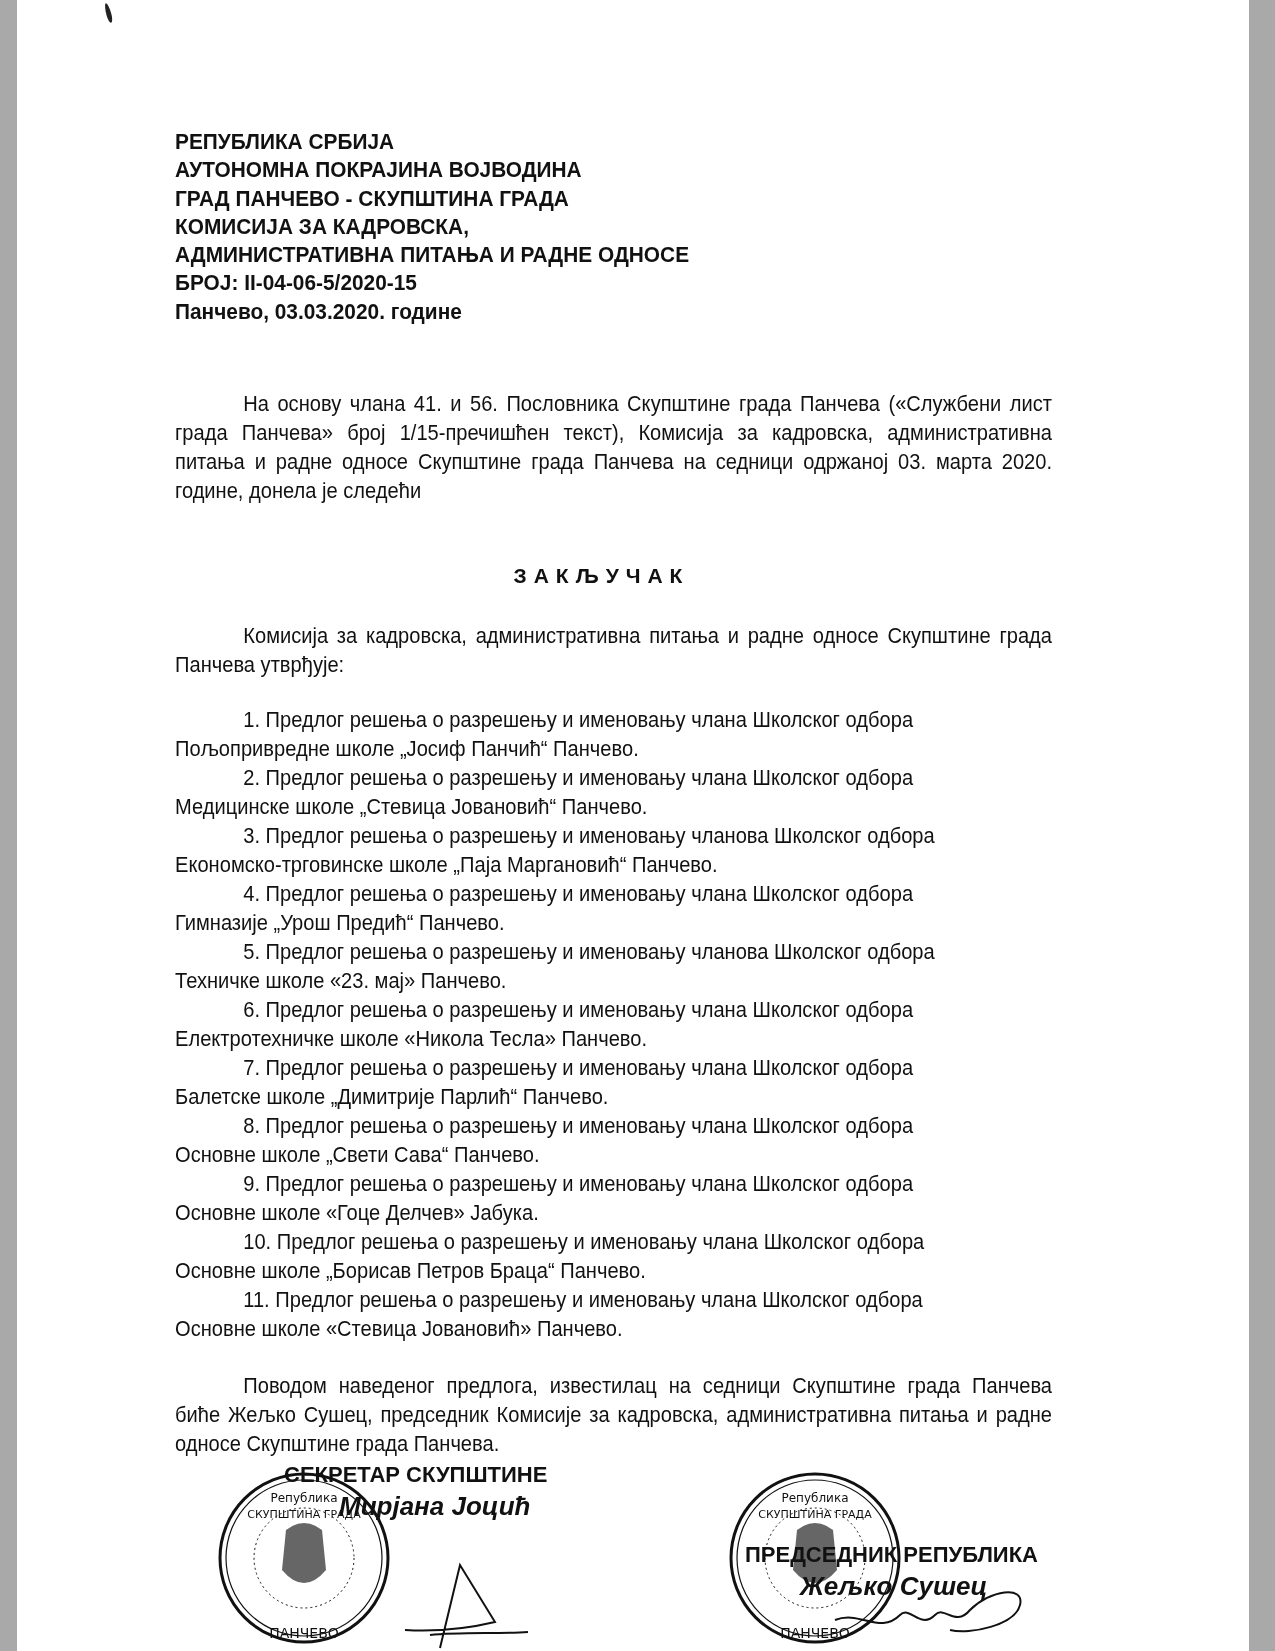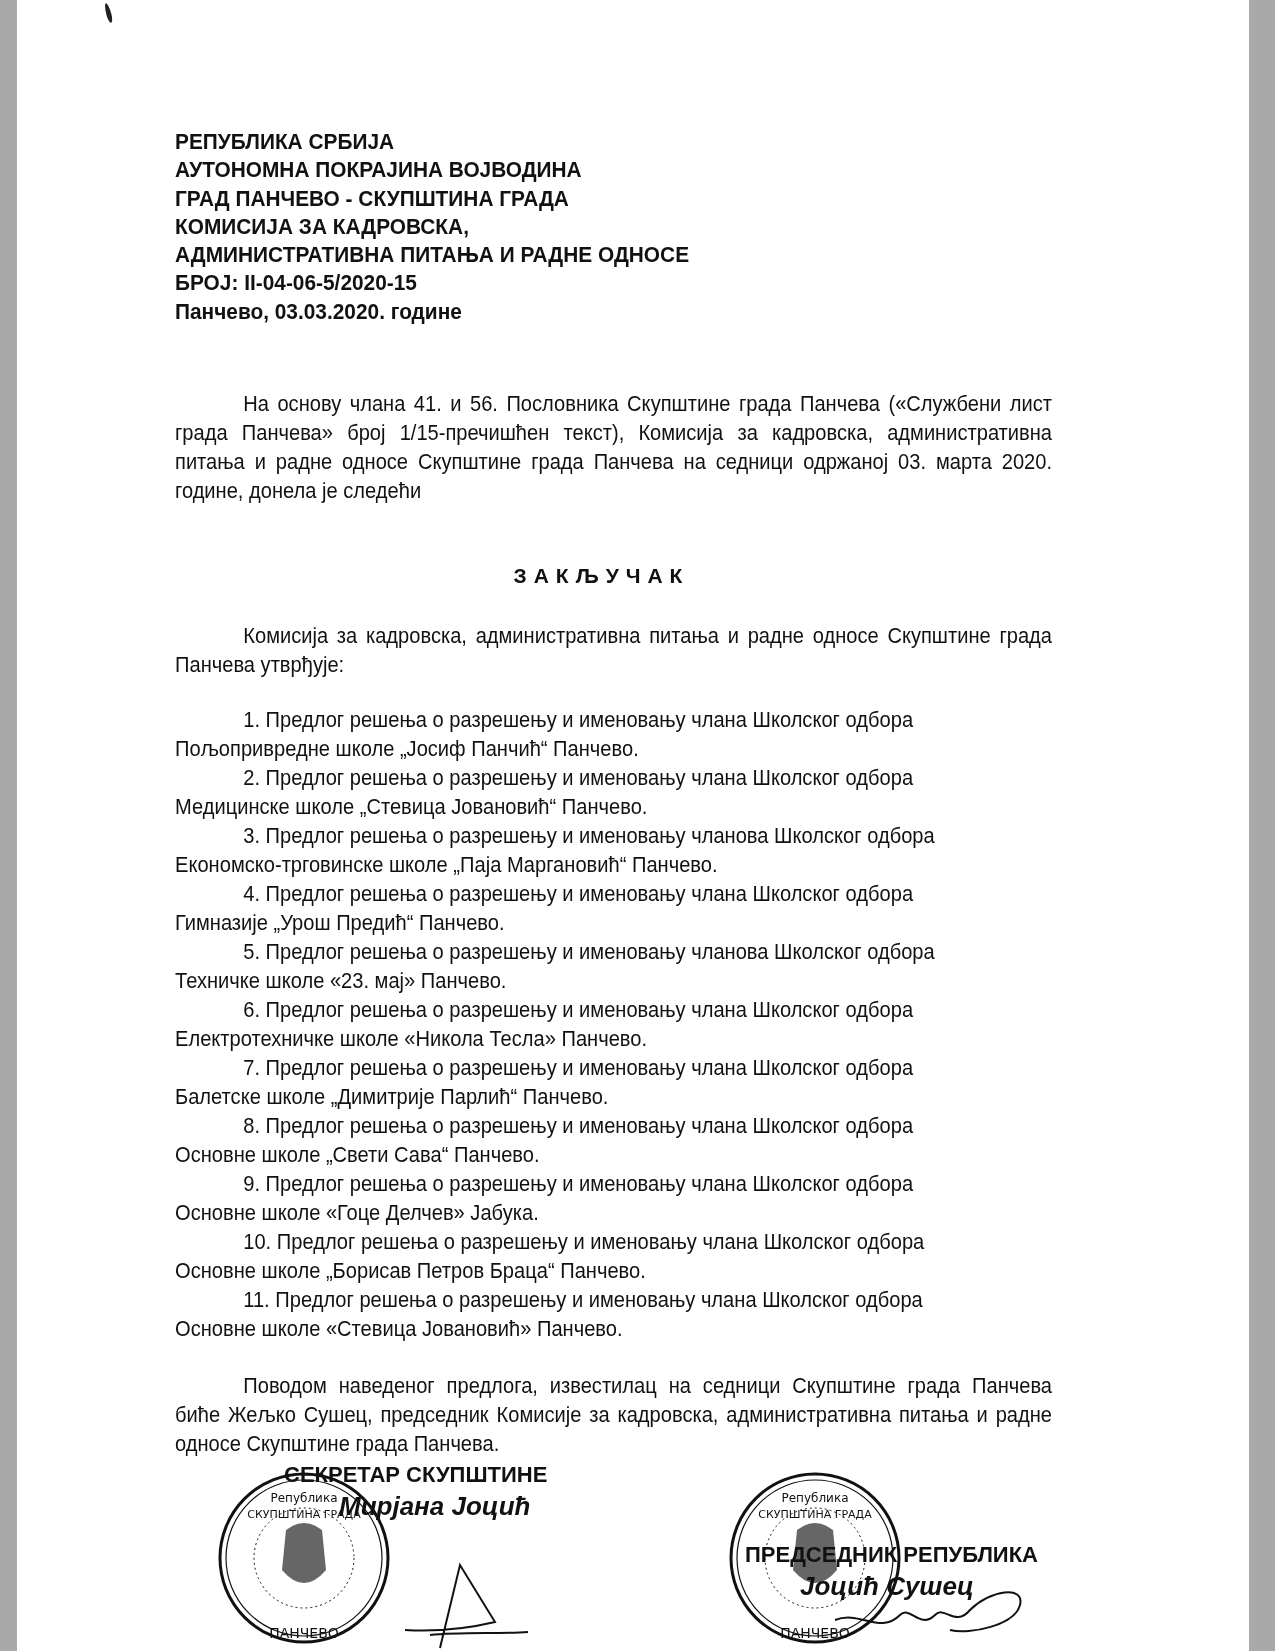--- a/index.html
+++ b/index.html
@@ -145,14 +145,14 @@
   <path d="M70 62 q18 -14 36 0 l4 40 q-22 26 -44 0 z" fill="#333" opacity="0.75"></path>
   <text x="88" y="34" font-size="12" text-anchor="middle" fill="#111" font-family="DejaVu Sans, sans-serif">Република</text>
   <text x="88" y="50" font-size="11" text-anchor="middle" fill="#111" font-family="DejaVu Sans, sans-serif">СКУПШТИНА ГРАДА</text>
   <text x="88" y="170" font-size="14" text-anchor="middle" fill="#111" font-family="DejaVu Sans, sans-serif">ПАНЧЕВО</text>
 </svg>
 <svg style="position:absolute; left:830px; top:1580px;" width="200" height="70" viewBox="0 0 200 70">
   <path d="M5 40 C30 30 50 55 70 35 C80 25 90 50 105 35 C115 25 125 48 140 30 C160 10 195 5 190 25 C185 45 140 55 120 50" fill="none" stroke="#111" stroke-width="2"></path>
 </svg>
 <div class="sig" style="left:745px; top:1542px;">
   <div>ПРЕДСЕДНИК РЕПУБЛИКА</div>
-  <div class="name">Јоцић Сушец</div>
+  <div class="name">Жељко Сушец</div>
 </div>
 
 </body></html>

